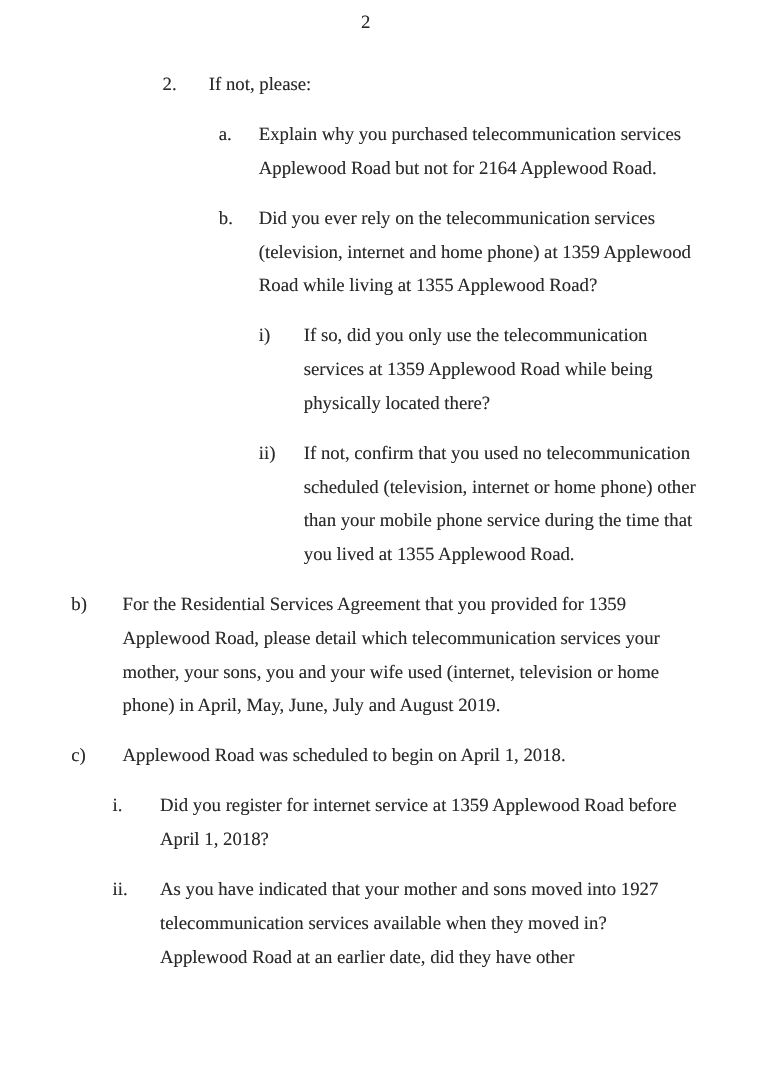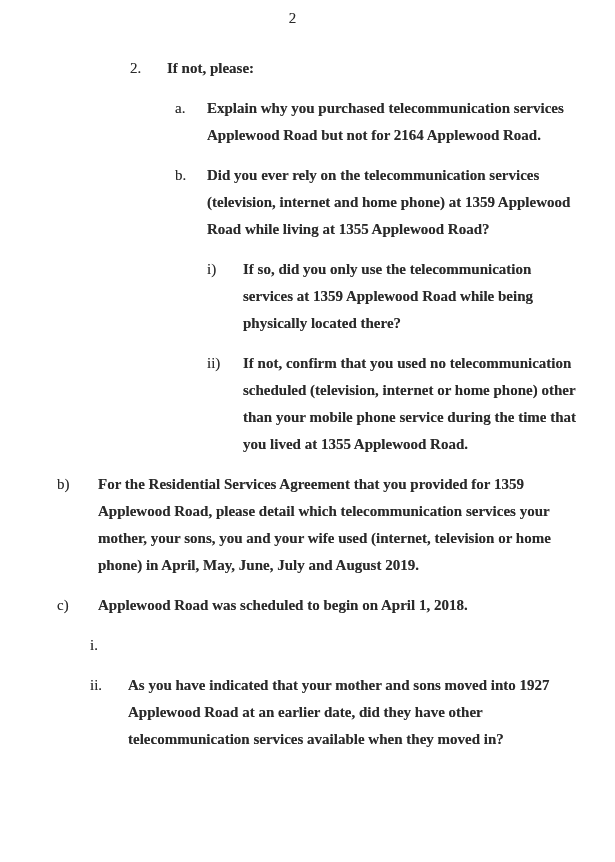--- a/index.html
+++ b/index.html
@@ -25,21 +25,21 @@
   }
   .block {
     display: flex;
     align-items: flex-start;
     margin-bottom: 13px;
     font-size: 15px;
     line-height: 27px;
     text-shadow: 0 0 0.4px rgba(40,40,40,0.45);
   }
   .block .marker { flex: none; }
-  .block .lines { flex: none; font-weight: bold; }
+  .block .lines { flex: none; }
   .block .line { white-space: nowrap; }
   
   .l0  { padding-left: 57px;  } .l0  .marker { width: 41px; }  
   .l1  { padding-left: 130px; } .l1  .marker { width: 37px; }  
   .l1b { padding-left: 90px;  } .l1b .marker { width: 38px; }  
   .l2  { padding-left: 175px; } .l2  .marker { width: 32px; }  
   .l3  { padding-left: 207px; } .l3  .marker { width: 36px; }  
 </style>
 </head>
 <body>
@@ -103,24 +103,28 @@
 
   <div class="block l0">
     <span class="marker">c)</span>
     <div class="lines">
       <div class="line">Applewood Road was scheduled to begin on April 1, 2018.</div>
     </div>
   </div>
 
   <div class="block l1b">
     <span class="marker">i.</span>
+    <div class="lines">
+      <div class="line">Did you register for internet service at 1359 Applewood Road before</div>
+      <div class="line">April 1, 2018?</div>
+    </div>
   </div>
 
   <div class="block l1b">
     <span class="marker">ii.</span>
     <div class="lines">
       <div class="line">As you have indicated that your mother and sons moved into 1927</div>
+      <div class="line">telecommunication services available when they moved in?</div>
       <div class="line">Applewood Road at an earlier date, did they have other</div>
-      <div class="line">telecommunication services available when they moved in?</div>
     </div>
   </div>
 
 </div>
 
 </body></html>

